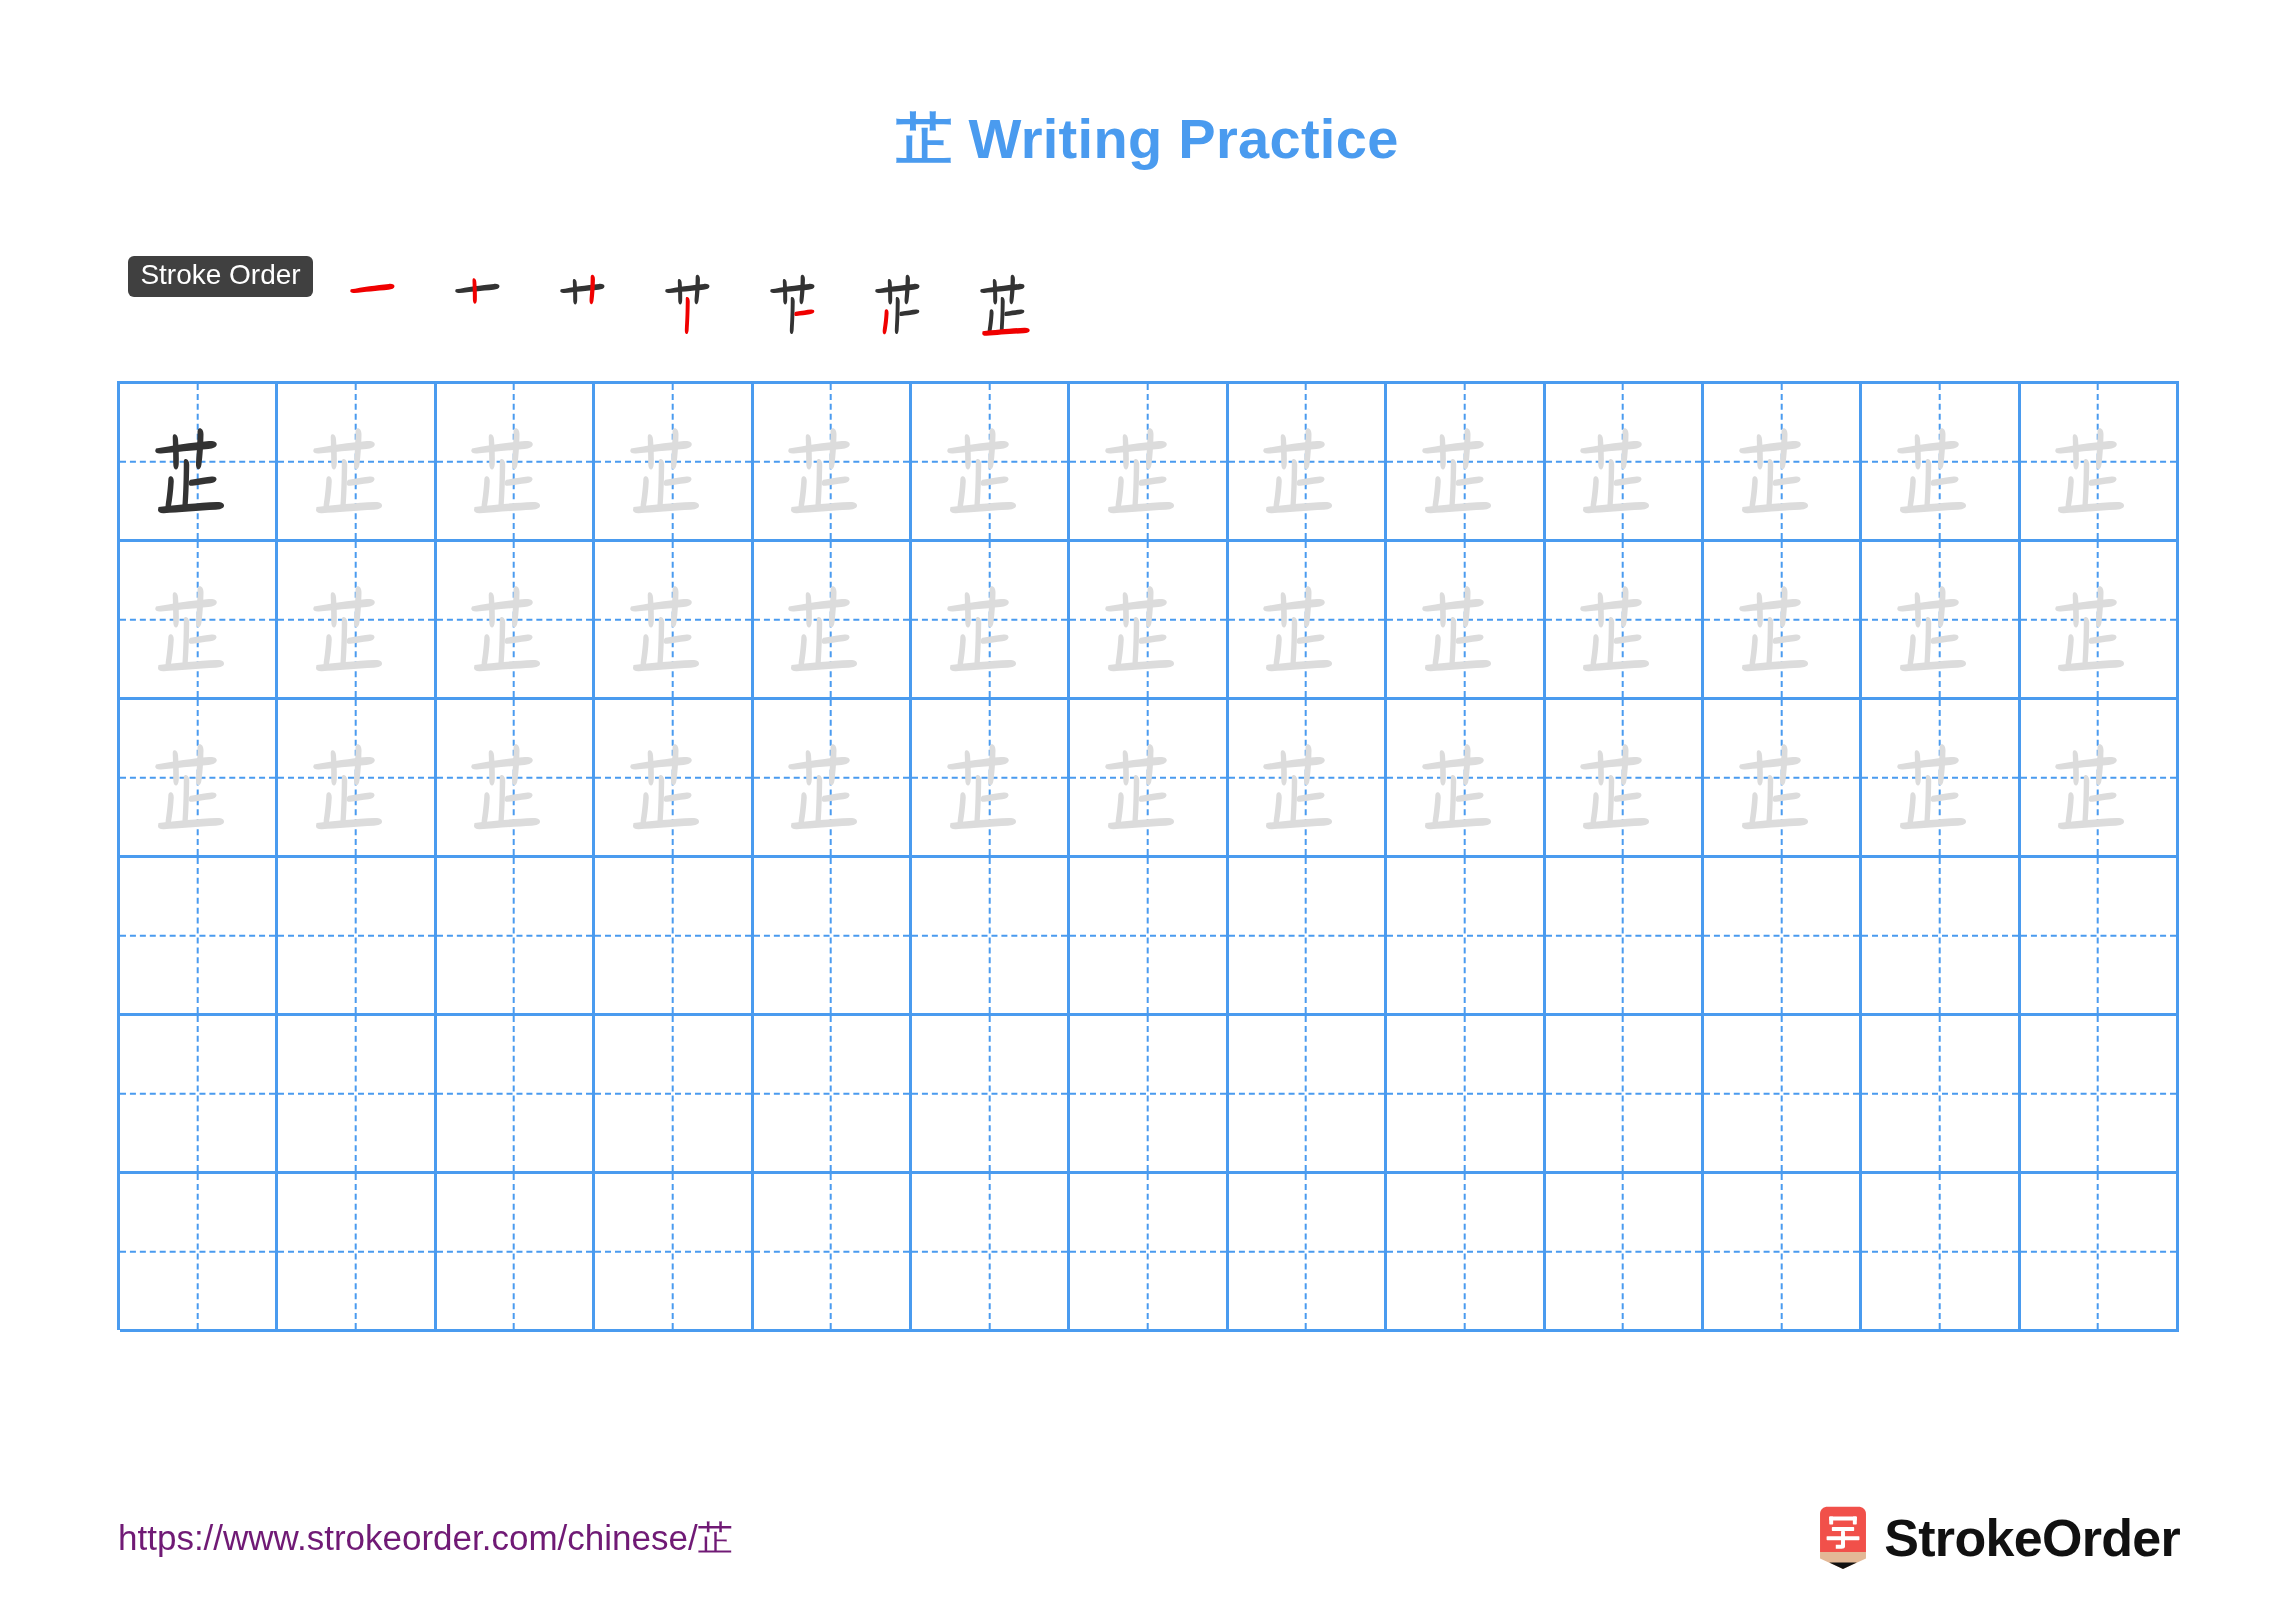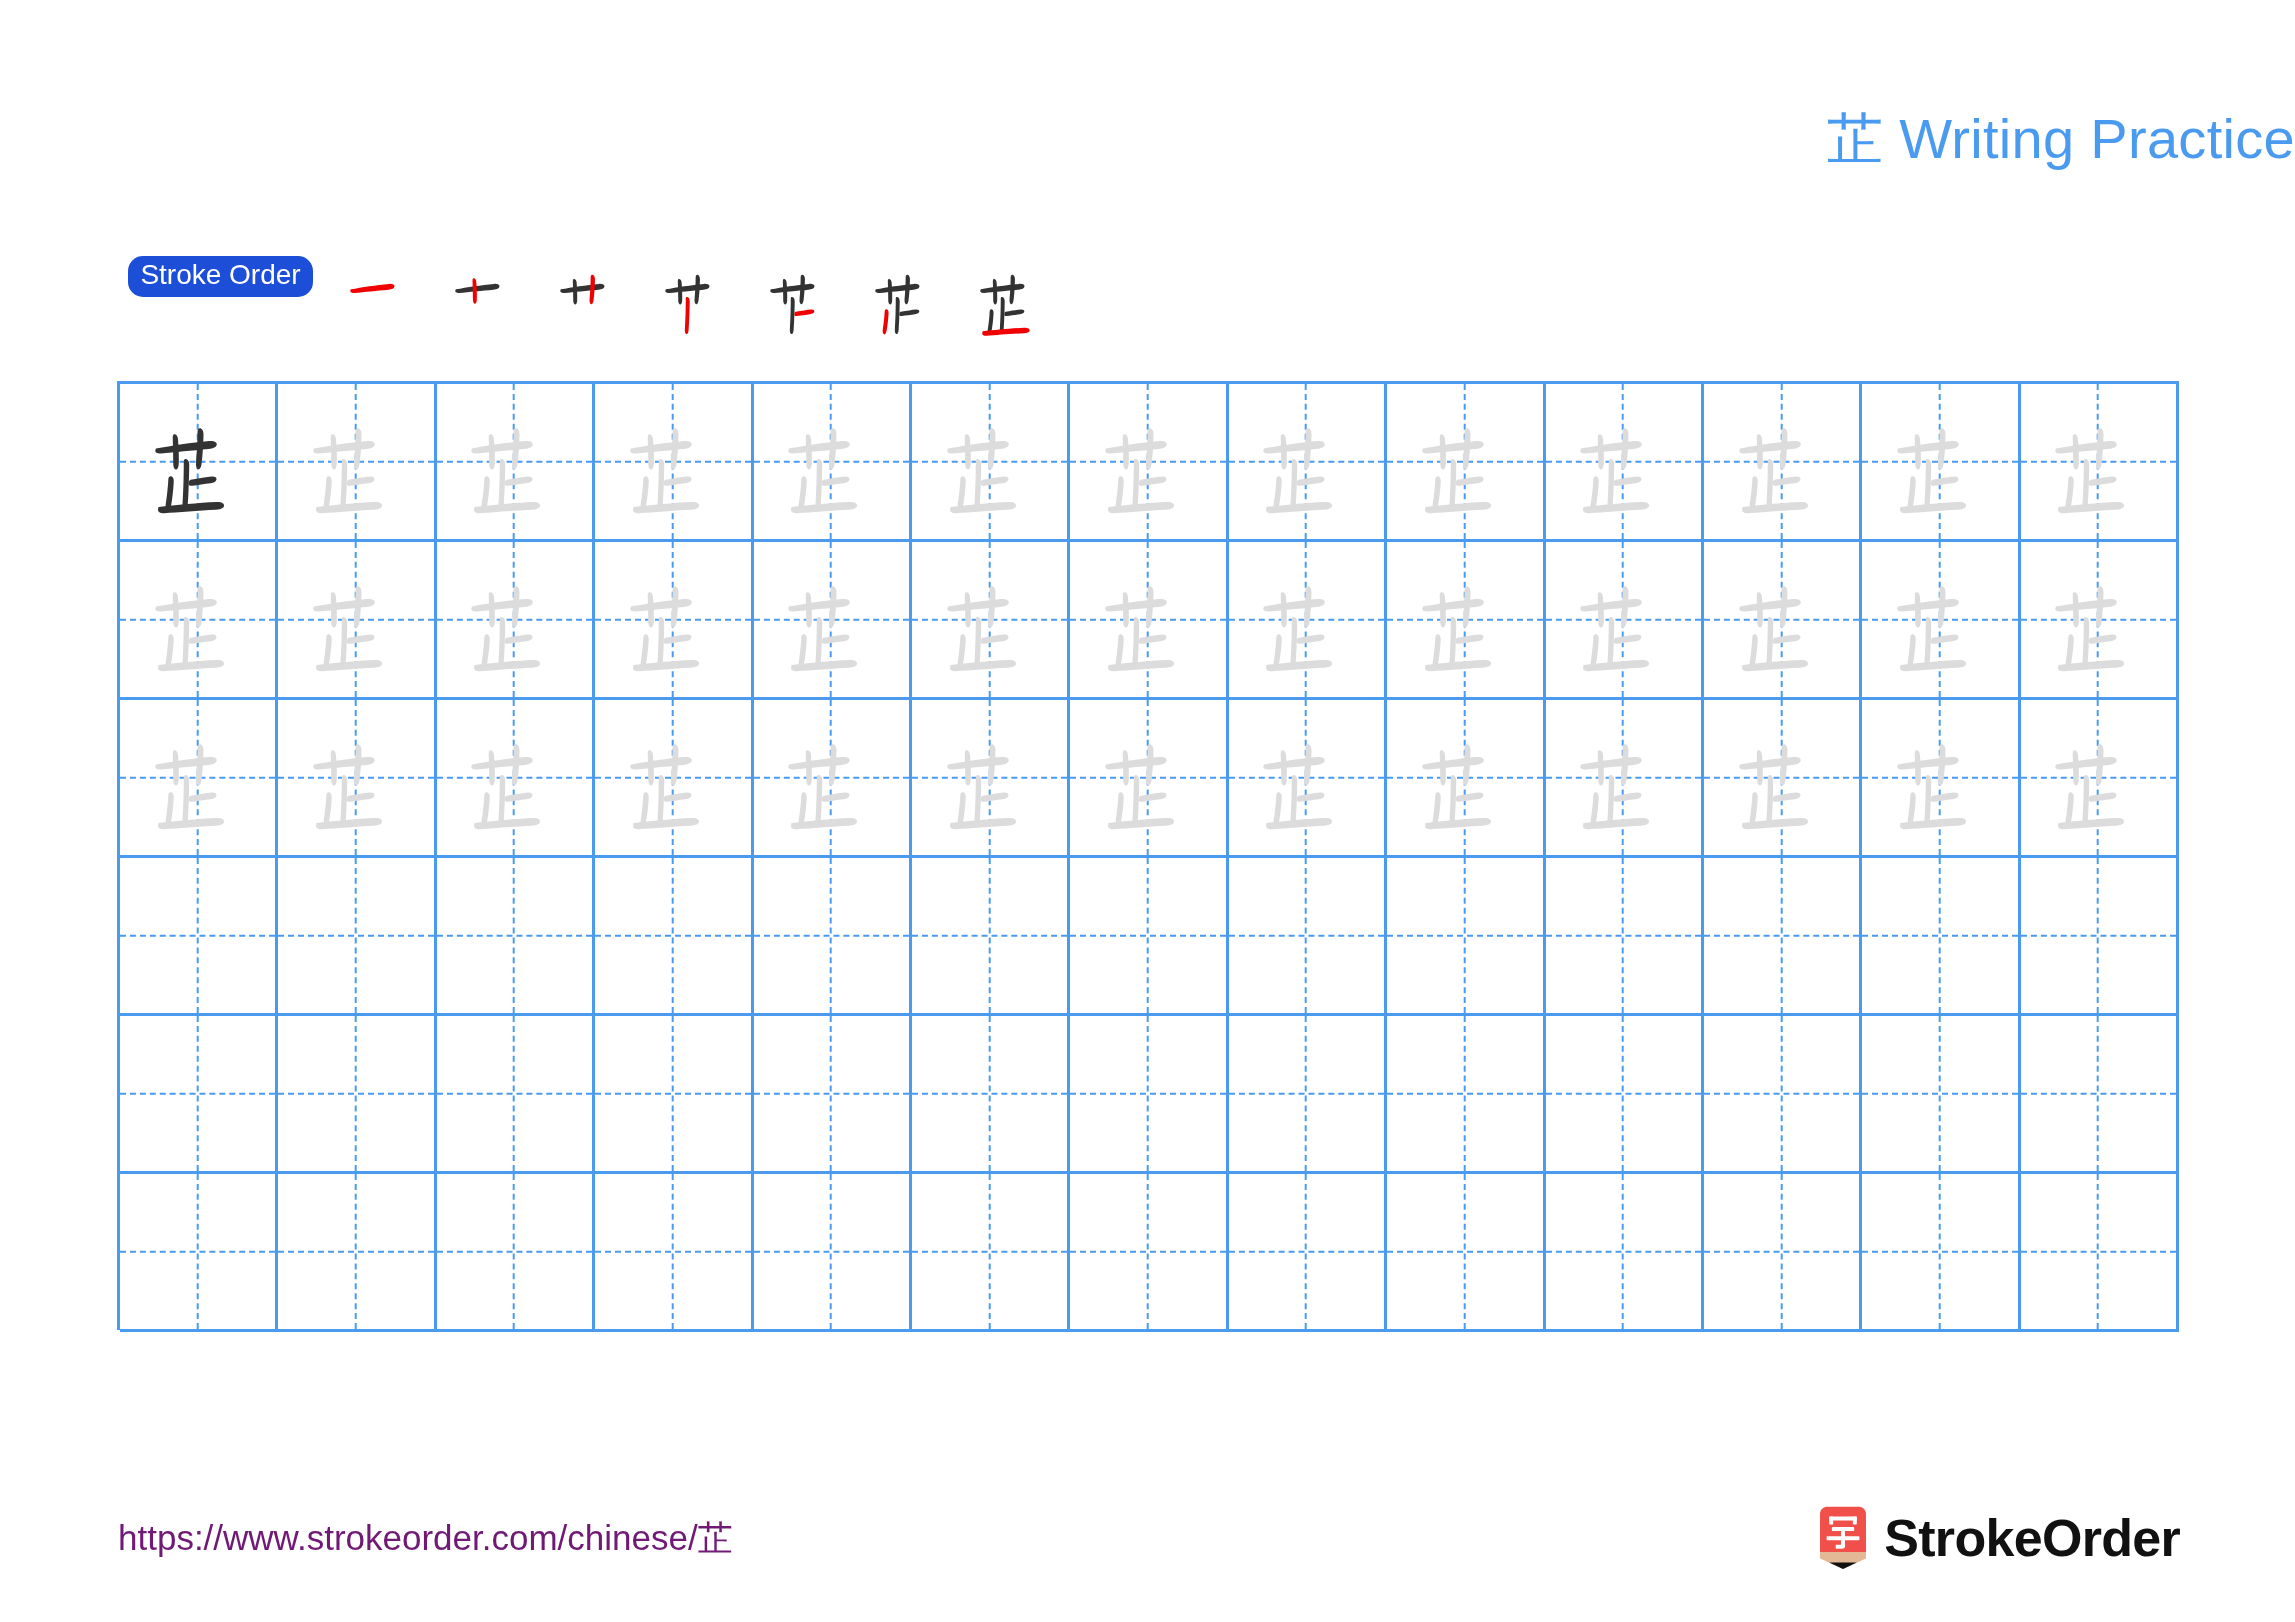--- a/index.html
+++ b/index.html
@@ -14,43 +14,43 @@
     font-family: "Liberation Sans", sans-serif;
     overflow: hidden;
   }
 
   
   #page-title {
     position: absolute;
     left: 0;
     top: 102px;
     width: 2295px;
-    text-align: right;
+    text-align: center;
     font-size: 56px;
-    font-weight: 400;
+    font-weight: 700;
     color: #4a9bef;
     letter-spacing: 0.3px;
     white-space: nowrap;
   }
 
   
   #stroke-order-section {
     position: absolute;
     left: 128px;
     top: 253px;
     height: 72px;
     display: flex;
     align-items: flex-start;
   }
   #stroke-order-badge {
-    background: #1d4ed8;
+    background: #404040;
     color: #ffffff;
     font-size: 28px;
     font-weight: 400;
-    border-radius: 15px;
+    border-radius: 6px;
     padding: 5.9px 12.4px 7.9px 12.4px;
     line-height: 1;
     white-space: nowrap;
     margin-top: 2.6px;
   }
   #stroke-steps {
     display: flex;
     align-items: flex-start;
     margin-left: 22px;
   }

